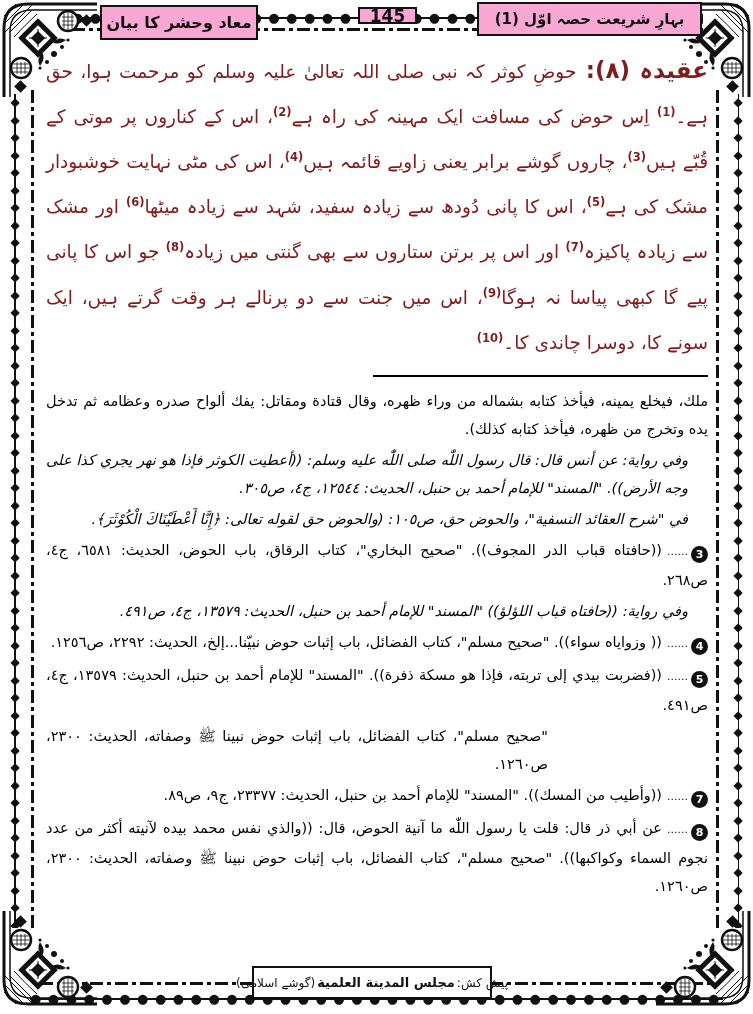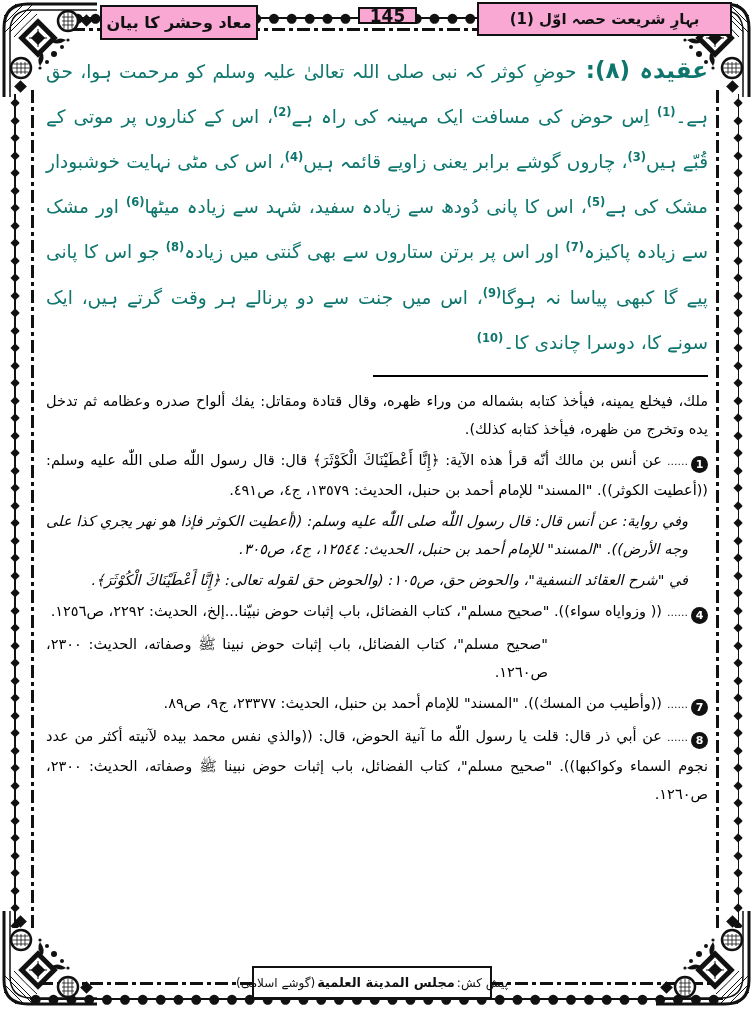--- a/index.html
+++ b/index.html
@@ -39,29 +39,29 @@
   .hdash{position:absolute;height:3px;z-index:1;
     background:repeating-linear-gradient(to right,#111 0 13px,transparent 13px 17px,#111 17px 21px,transparent 21px 25px);}
   .hdash.top{left:72px;right:50px;top:28px;}
   .hdash.bottom{left:40px;right:40px;top:982px;}
 
   .hbox{position:absolute;background:#f9a8d4;border:2px solid #111;z-index:3;
     display:flex;align-items:center;justify-content:center;font-weight:bold;
     box-sizing:border-box;}
   .hbox.chapter{left:100px;top:5px;width:158px;height:35px;font-size:16px;}
   .hbox.pageno{left:358px;top:7px;width:59px;height:17px;font-size:17px;direction:ltr;}
-  .hbox.book{left:477px;top:2px;width:255px;height:34px;font-size:15px;}
+  .hbox.book{left:477px;top:2px;width:225px;height:34px;font-size:15px;}
   .footer-box{position:absolute;left:252px;top:966px;width:240px;height:33px;z-index:3;
     background:#fff;border:2px solid #111;box-sizing:border-box;
     display:flex;align-items:center;justify-content:center;font-size:12px;white-space:nowrap;}
   .footer-box b{font-size:13px;margin:9px 2px;}
 
   
   .content{position:absolute;left:46px;right:45px;top:50px;z-index:1;}
-  .urdu{margin:0;font-size:18.5px;line-height:41px;text-align:justify;color:#0f766e;}
+  .urdu{margin:0;font-size:18.5px;line-height:41px;text-align:justify;color:#7f1d1d;}
   .urdu b.head{font-size:23px;}
   .urdu sup{font-size:11.5px;font-weight:bold;letter-spacing:0;vertical-align:super;direction:ltr;unicode-bidi:embed;}
   .fn-sep{width:335px;height:2px;background:#000;margin:12px 0 10px auto;}
   .footnotes{font-size:14.5px;line-height:28px;text-align:justify;color:#000;}
   .fn-para{margin:3px 0;}
   .fn-para.indent{padding-right:20px;font-style:italic;}
   .fn-para.ref{padding-right:160px;}
   .badge{display:inline-flex;align-items:center;justify-content:center;
     min-width:17px;height:17px;border-radius:9px;background:#111;color:#fff;
     font-size:11px;font-weight:bold;vertical-align:-3px;direction:ltr;padding:0 1px;box-sizing:border-box;}
@@ -313,24 +313,26 @@
   </div>
   <div class="hbox book">
     <span>بہارِ شریعت حصہ اوّل (1)</span>
   </div>
 
   <div class="content">
     <p class="urdu" id="main-para"><b class="head">عقیدہ (۸):  </b><span>حوضِ کوثر کہ نبی صلی اللہ تعالیٰ علیہ وسلم کو مرحمت ہوا، حق ہے۔</span><sup>(1)</sup><span> اِس حوض کی مسافت ایک مہینہ کی راہ ہے</span><sup>(2)</sup><span>، اس کے کناروں پر موتی کے قُبّے ہیں</span><sup>(3)</sup><span>، چاروں گوشے برابر یعنی زاویے قائمہ ہیں</span><sup>(4)</sup><span>، اس کی مٹی نہایت خوشبودار مشک کی ہے</span><sup>(5)</sup><span>، اس کا پانی دُودھ سے زیادہ سفید، شہد سے زیادہ میٹھا</span><sup>(6)</sup><span> اور مشک سے زیادہ پاکیزہ</span><sup>(7)</sup><span> اور اس پر برتن ستاروں سے بھی گنتی میں زیادہ</span><sup>(8)</sup><span> جو اس کا پانی پیے گا کبھی پیاسا نہ ہوگا</span><sup>(9)</sup><span>، اس میں جنت سے دو پرنالے ہر وقت گرتے ہیں، ایک سونے کا، دوسرا چاندی کا۔</span><sup>(10)</sup></p>
     <div class="fn-sep"></div>
     <div class="footnotes" id="footnotes">
         <div class="fn-para"><span>ملك، فيخلع يمينه، فيأخذ كتابه بشماله من وراء ظهره، وقال قتادة ومقاتل: يفك ألواح صدره وعظامه ثم تدخل يده وتخرج من ظهره، فيأخذ كتابه كذلك).</span></div>
-        <div class="fn-para"><span class="badge">1</span><span class="dots">......</span><span>عن أنس بن مالك أنّه قرأ هذه الآية: ﴿إِنَّا أَعْطَيْنَاكَ الْكَوْثَرَ﴾ قال: قال رسول اللّٰه صلى اللّٰه عليه وسلم: ((أعطيت الكوثر)). "المسند" للإمام أحمد بن حنبل، الحديث: ١٣٥٧٩، ج٤، ص٤٩١.</span></div>
         <div class="fn-para indent"><span>وفي رواية: عن أنس قال: قال رسول اللّٰه صلى اللّٰه عليه وسلم: ((أعطيت الكوثر فإذا هو نهر يجري كذا على وجه الأرض)). "المسند" للإمام أحمد بن حنبل، الحديث: ١٢٥٤٤، ج٤، ص٣٠٥.</span></div>
         <div class="fn-para indent"><span>في "شرح العقائد النسفية"، والحوض حق، ص١٠٥: (والحوض حق لقوله تعالى: ﴿إِنَّا أَعْطَيْنَاكَ الْكُوْثَرَ﴾.</span></div>
+        <div class="fn-para"><span class="badge">3</span><span class="dots">......</span><span>((حافتاه قباب الدر المجوف)). "صحيح البخاري"، كتاب الرقاق، باب الحوض، الحديث: ٦٥٨١، ج٤، ص٢٦٨.</span></div>
+        <div class="fn-para indent"><span>وفي رواية: ((حافتاه قباب اللؤلؤ)) "المسند" للإمام أحمد بن حنبل، الحديث: ١٣٥٧٩، ج٤، ص٤٩١.</span></div>
         <div class="fn-para"><span class="badge">4</span><span class="dots">......</span><span>(( وزواياه سواء)). "صحيح مسلم"، كتاب الفضائل، باب إثبات حوض نبيّنا...إلخ، الحديث: ٢٢٩٢، ص١٢٥٦.</span></div>
+        <div class="fn-para"><span class="badge">5</span><span class="dots">......</span><span>((فضربت بيدي إلى تربته، فإذا هو مسكة ذفرة)). "المسند" للإمام أحمد بن حنبل، الحديث: ١٣٥٧٩، ج٤، ص٤٩١.</span></div>
         <div class="fn-para ref"><span>"صحيح مسلم"، كتاب الفضائل، باب إثبات حوض نبينا ﷺ وصفاته، الحديث: ٢٣٠٠، ص١٢٦٠.</span></div>
         <div class="fn-para"><span class="badge">7</span><span class="dots">......</span><span>((وأطيب من المسك)). "المسند" للإمام أحمد بن حنبل، الحديث: ٢٣٣٧٧، ج٩، ص٨٩.</span></div>
         <div class="fn-para"><span class="badge">8</span><span class="dots">......</span><span>عن أبي ذر قال: قلت يا رسول اللّٰه ما آنية الحوض، قال: ((والذي نفس محمد بيده لآنيته أكثر من عدد نجوم السماء وكواكبها)). "صحيح مسلم"، كتاب الفضائل، باب إثبات حوض نبينا ﷺ وصفاته، الحديث: ٢٣٠٠، ص١٢٦٠.</span></div>
       </div>
   </div>
 
   <div class="hdash bottom"></div>
   <div class="hdots-line bottom"></div>
   <div class="hdots bottom" id="hdots-bottom">●●●●●●●●●●●●●●●●●●●●●●●●●●●●●●●●●●●●●●●●●●</div>
   <div class="footer-box">

